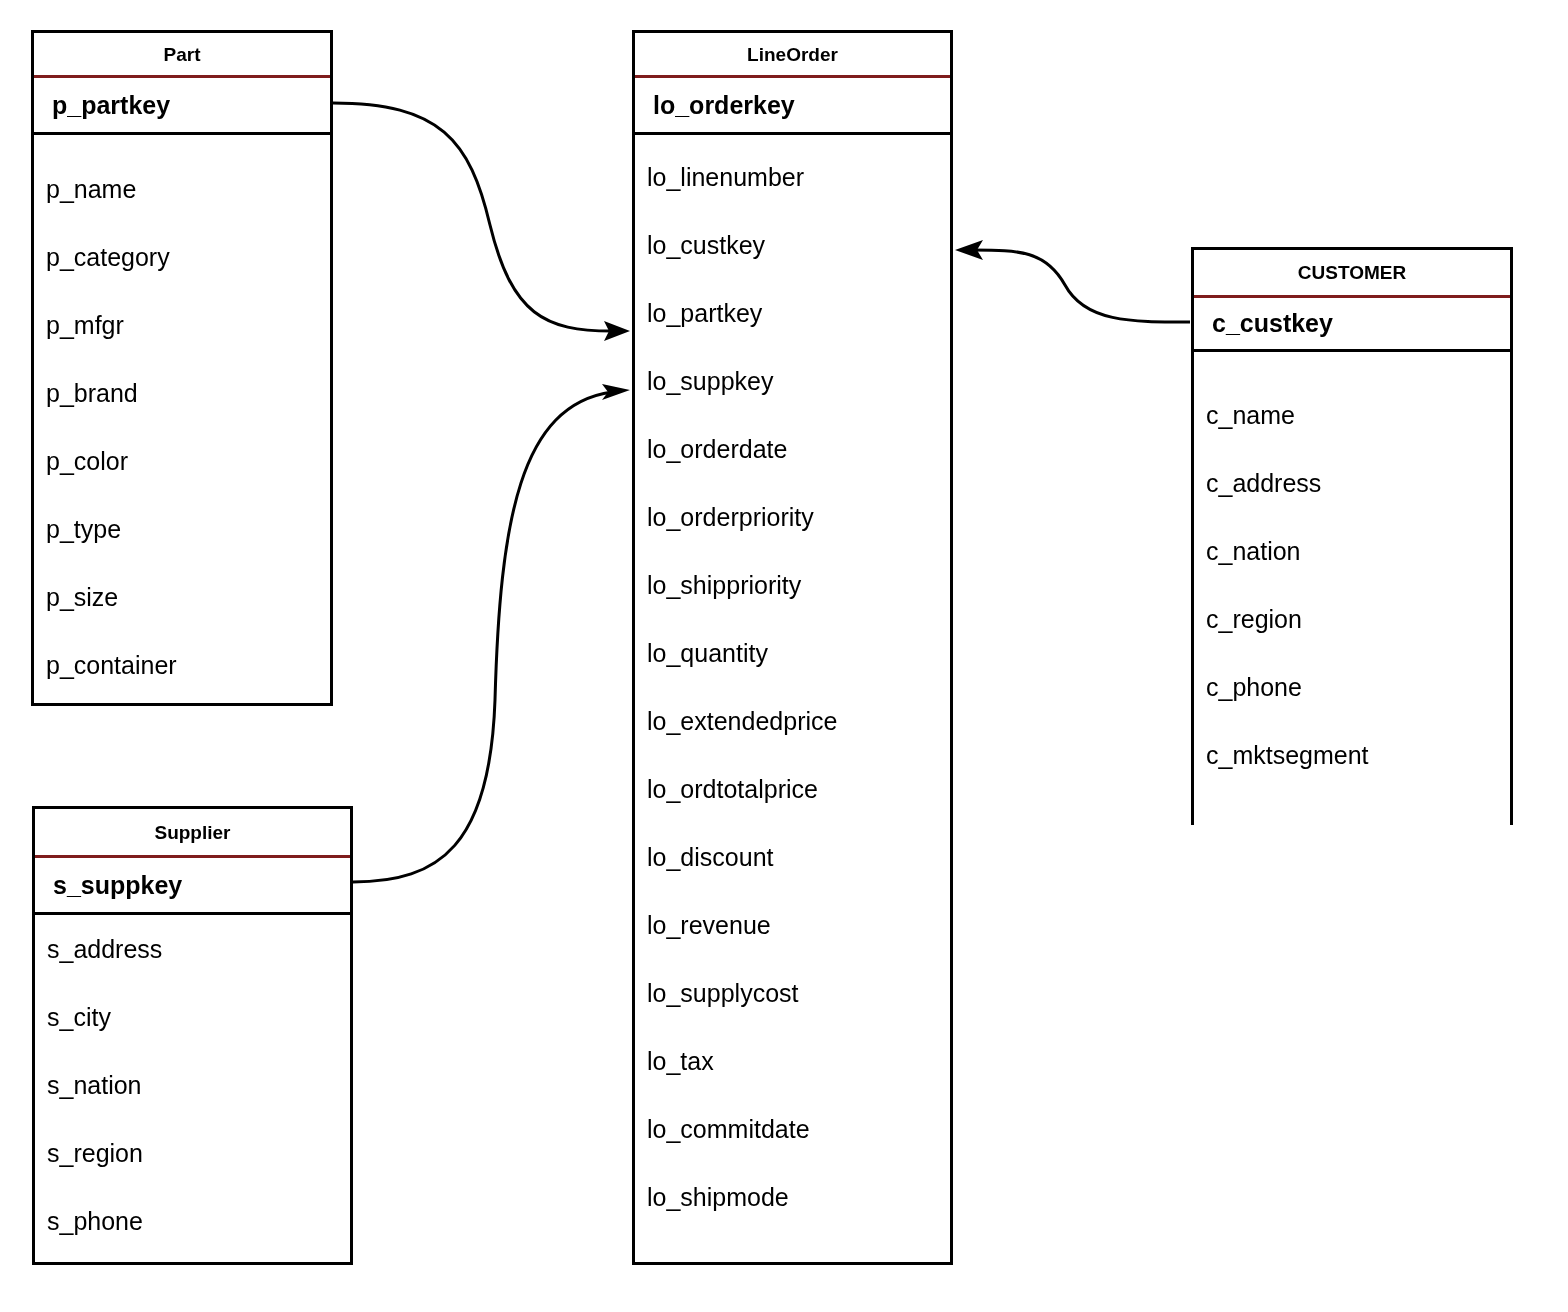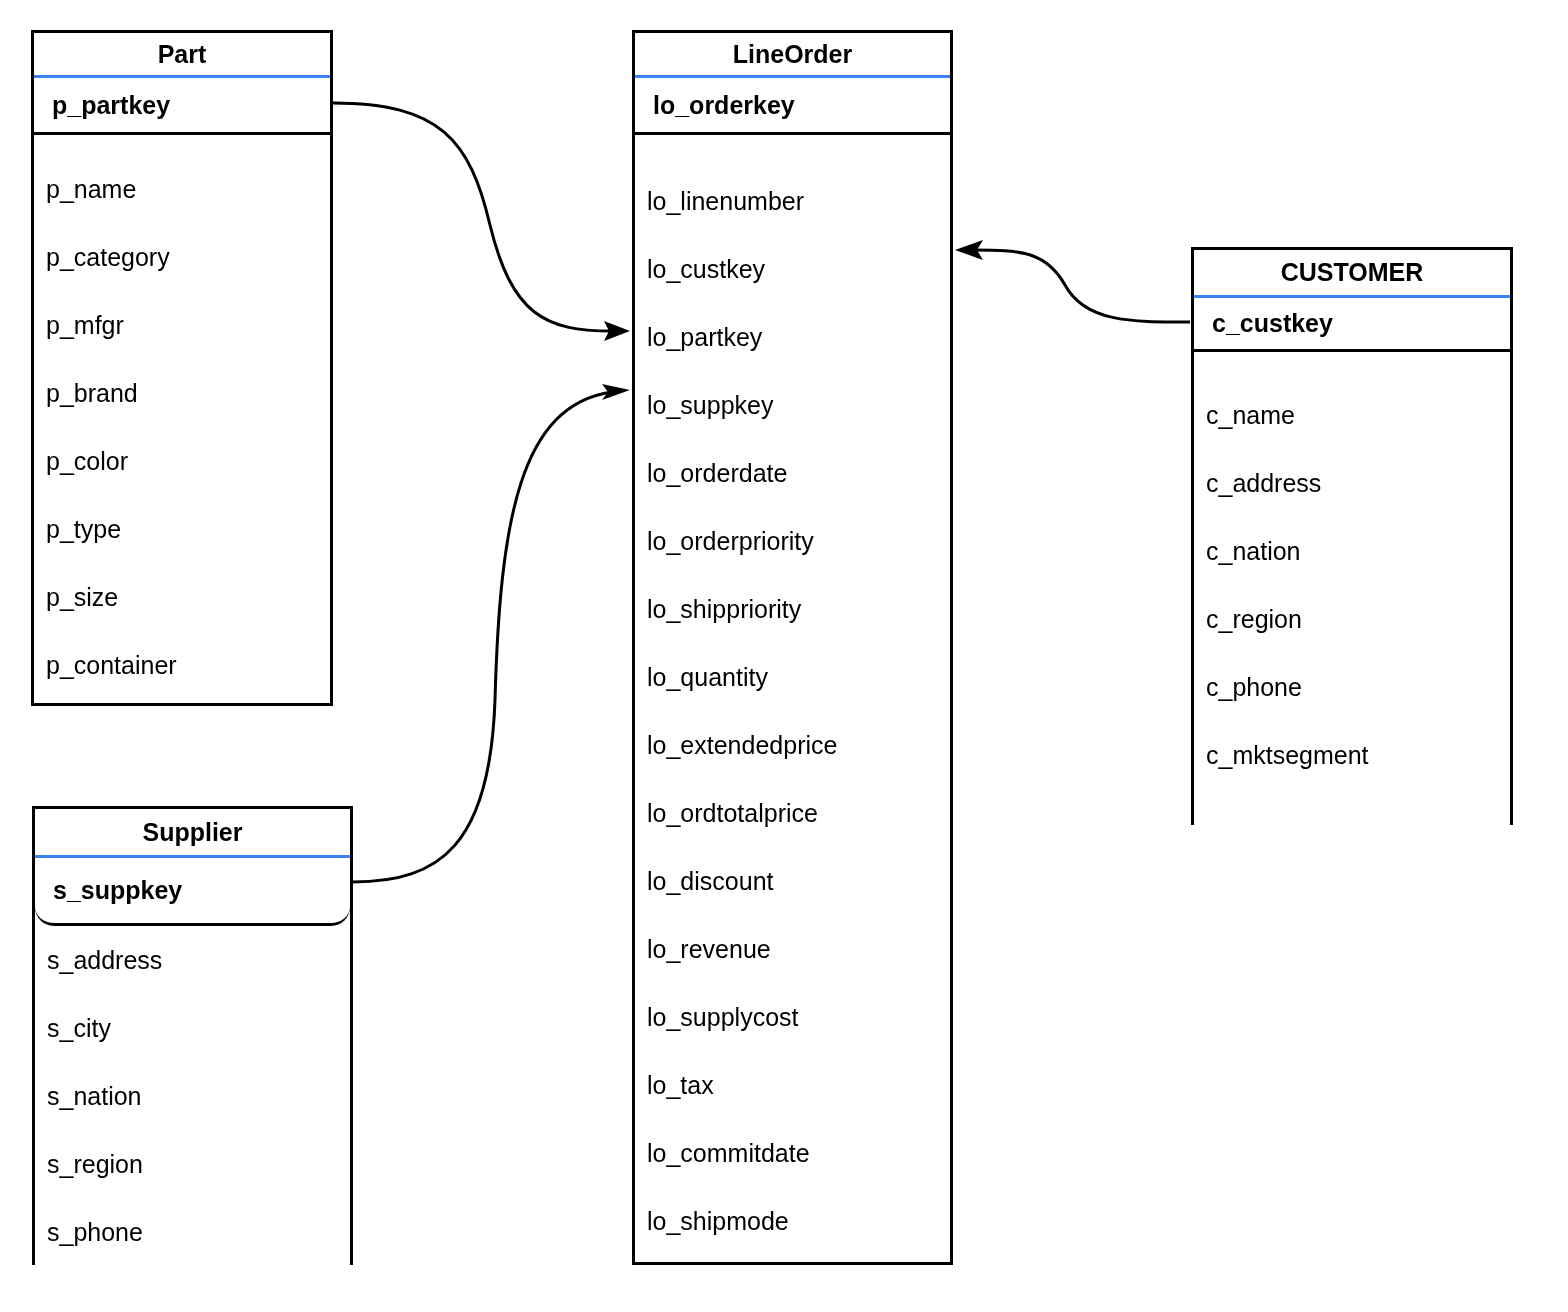--- a/index.html
+++ b/index.html
@@ -23,23 +23,23 @@
     position: absolute;
     box-sizing: border-box;
     border: 3px solid #000000;
     background: #ffffff;
     z-index: 2;
   }
   .entity-title {
     box-sizing: border-box;
     text-align: center;
     font-weight: bold;
-    font-size: 25px;
+    font-size: 19px;
     line-height: 1;
-    border-bottom: 3px solid #3b82f6;
+    border-bottom: 3px solid #7f1d1d;
     display: flex;
     align-items: center;
     justify-content: center;
     background: #ffffff;
   }
   .entity-pk {
     box-sizing: border-box;
     font-weight: bold;
     font-size: 25px;
     line-height: 1;
@@ -68,29 +68,29 @@
   
   #entity-part { left: 31px; top: 30px; width: 302px; height: 676px; }
   #entity-part .entity-title { height: 45px; }
   #entity-part .entity-pk { height: 57px; }
   #entity-part .entity-attrs { height: 568px; padding-top: 20px; }
   #entity-part .attr { height: 68px; }
 
   
   #entity-supplier { left: 32px; top: 806px; width: 321px; height: 459px; }
   #entity-supplier .entity-title { height: 49px; }
-  #entity-supplier .entity-pk { height: 68px; border-radius: 19px; }
+  #entity-supplier .entity-pk { height: 57px; }
   #entity-supplier .entity-attrs { height: 347px; }
   #entity-supplier .attr { height: 68px; }
 
   
   #entity-lineorder { left: 632px; top: 30px; width: 321px; height: 1235px; }
   #entity-lineorder .entity-title { height: 45px; }
   #entity-lineorder .entity-pk { height: 57px; }
-  #entity-lineorder .entity-attrs { height: 1127px; padding-top: 32px; }
+  #entity-lineorder .entity-attrs { height: 1127px; padding-top: 8px; }
   #entity-lineorder .attr { height: 68px; }
 
   
   #entity-customer { left: 1191px; top: 247px; width: 322px; height: 578px; }
   #entity-customer .entity-title { height: 48px; }
   #entity-customer .entity-pk { height: 54px; }
   #entity-customer .entity-attrs { height: 470px; padding-top: 2px; margin-top: 27px; }
   #entity-customer .attr { height: 68px; }
 
   #connectors {

